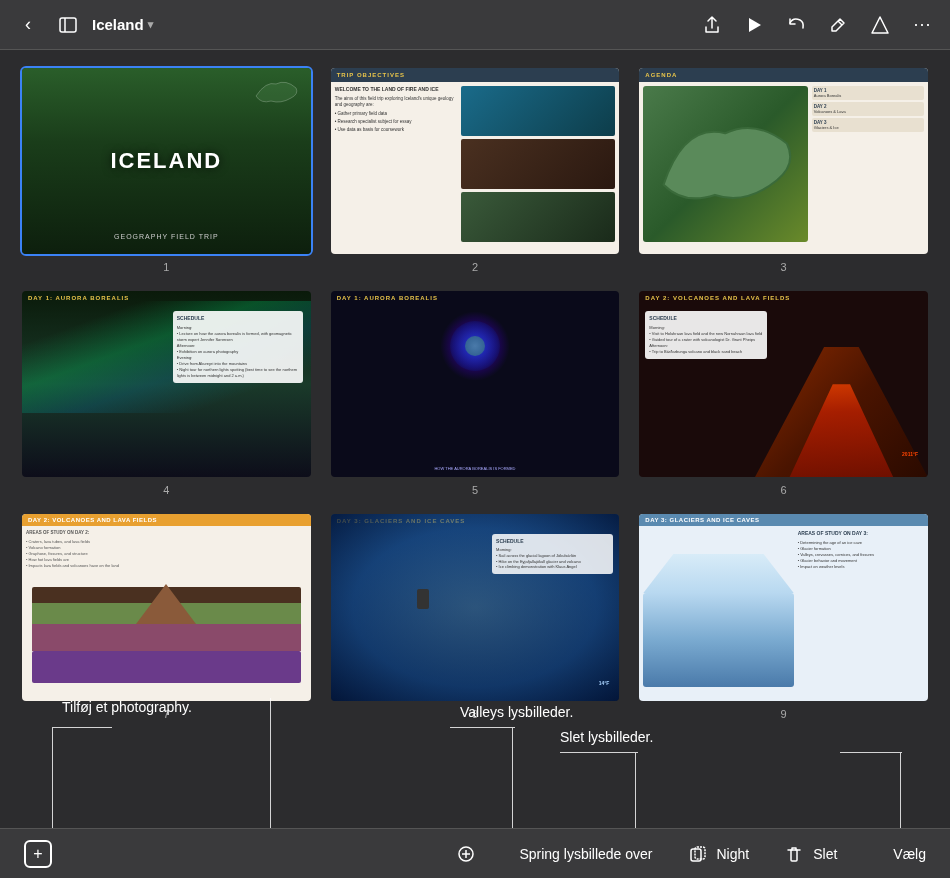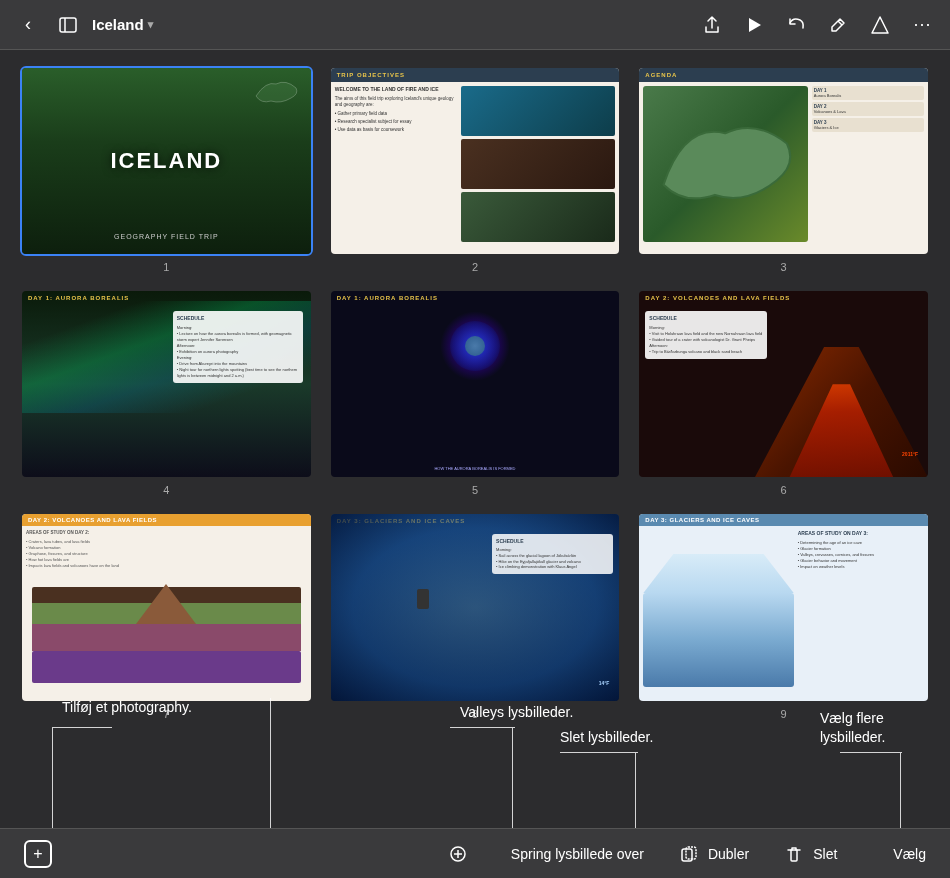--- a/index.html
+++ b/index.html
@@ -640,21 +640,21 @@
       <line x1="5" y1="9" x2="13" y2="9" stroke="white" stroke-width="1.5"></line>
     </svg>
     <span>Spring lysbillede over</span>
   </button>
 
   <button class="bottom-btn" id="dup-btn" style="margin-right:20px;">
     <svg width="18" height="18" viewBox="0 0 18 18" fill="none" style="margin-right:4px;">
       <rect x="2" y="4" width="10" height="12" rx="2" stroke="white" stroke-width="1.5" fill="none"></rect>
       <rect x="6" y="2" width="10" height="12" rx="2" stroke="white" stroke-width="1.5" fill="none" stroke-dasharray="2,1"></rect>
     </svg>
-    <span>Dubler</span>
+    <span>Night</span>
   </button>
 
   <button class="bottom-btn" id="del-btn" style="margin-right:40px;align-items:center;">
     <svg width="18" height="18" viewBox="0 0 18 18" fill="none" style="margin-right:4px;">
       <polyline points="3,5 15,5" stroke="white" stroke-width="1.5" stroke-linecap="round"></polyline>
       <path d="M6,5 L6,15 Q6,16 7,16 L11,16 Q12,16 12,15 L12,5" stroke="white" stroke-width="1.5" fill="none" stroke-linecap="round"></path>
       <polyline points="7,5 7,3 11,3 11,5" stroke="white" stroke-width="1.5" fill="none" stroke-linecap="round" stroke-linejoin="round"></polyline>
     </svg>
     <span>Slet</span>
   </button>
@@ -691,18 +691,14 @@
   <div style="position:absolute;bottom:125px;left:560px;width:78px;height:1px;background:rgba(255,255,255,0.8);"></div>
 
   <div style="position:absolute;bottom:130px;left:560px;color:#fff;font-size:14px;line-height:1.4;">
     <span>Slet lysbilleder.</span>
   </div>
 
   <div style="position:absolute;bottom:50px;left:900px;width:1px;height:75px;background:rgba(255,255,255,0.8);"></div>
 
   <div style="position:absolute;bottom:125px;left:840px;width:62px;height:1px;background:rgba(255,255,255,0.8);"></div>
 
-  <div style="position:absolute;bottom:130px;left:820px;color:#fff;font-size:14px;line-height:1.4;text-align:left;">
-    <span>Vælg flere
-lysbilleder.</span>
-  </div>
 
 </div>
 
 </body></html>

